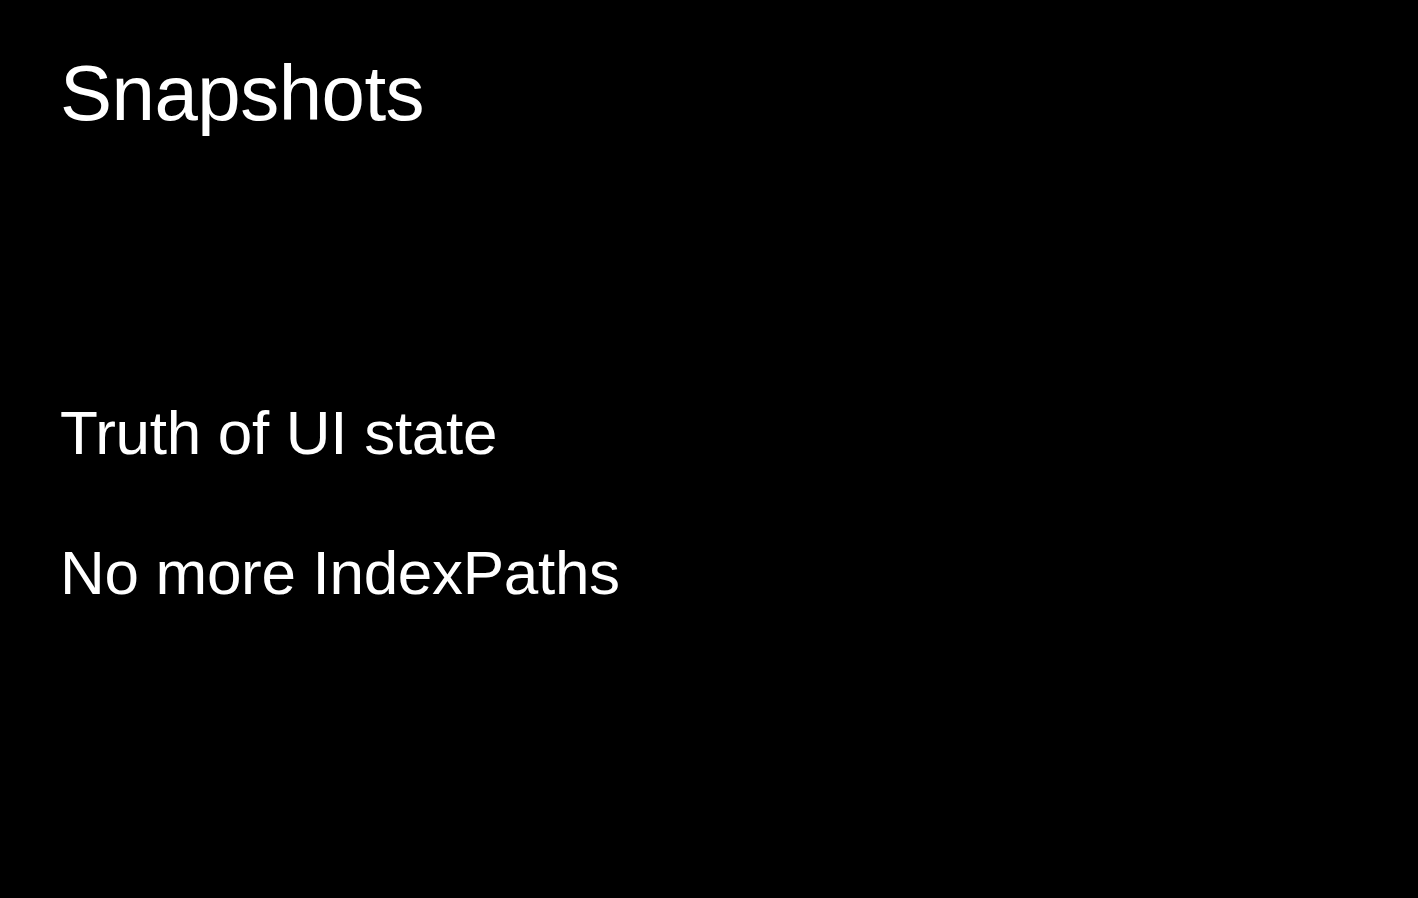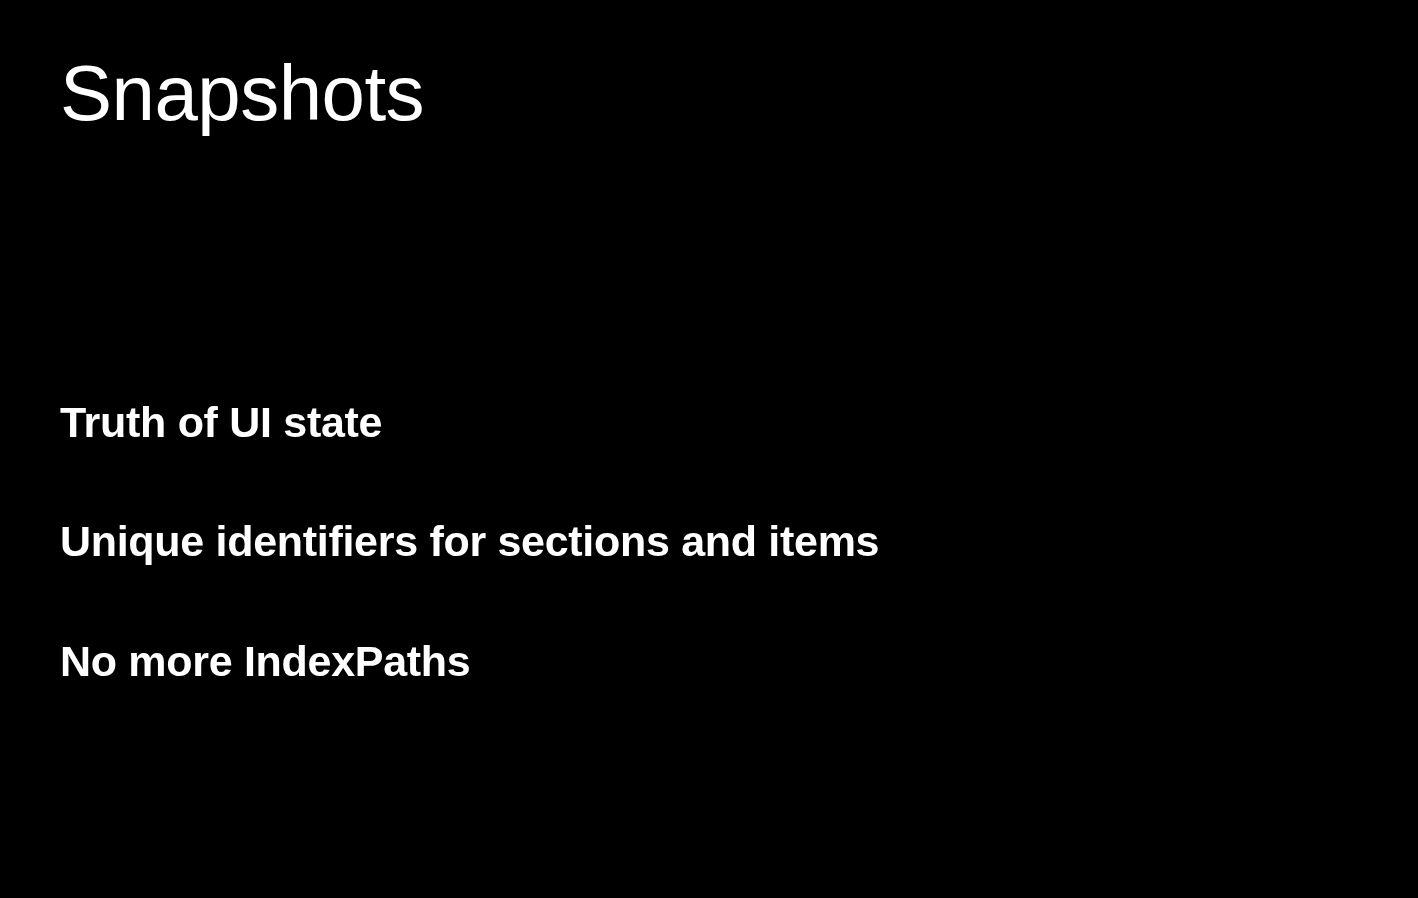--- a/index.html
+++ b/index.html
@@ -21,28 +21,27 @@
       font-weight: 400;
       letter-spacing: -0.5px;
       margin-bottom: 260px;
     }
     .bullets {
       display: flex;
       flex-direction: column;
       gap: 72px;
     }
     .bullet {
-      font-size: 43px;
-      font-weight: 700;
+      font-size: 62px;
+      font-weight: 400;
       letter-spacing: -0.3px;
       line-height: 1.1;
     }
   </style>
 </head>
 <body>
 
 <h1 class="slide-title">Snapshots</h1>
 
 <div class="bullets">
   <div class="bullet">Truth of UI state</div>
-  <div class="bullet">Unique identifiers for sections and items</div>
   <div class="bullet">No more IndexPaths</div>
 </div>
 
 </body></html>

